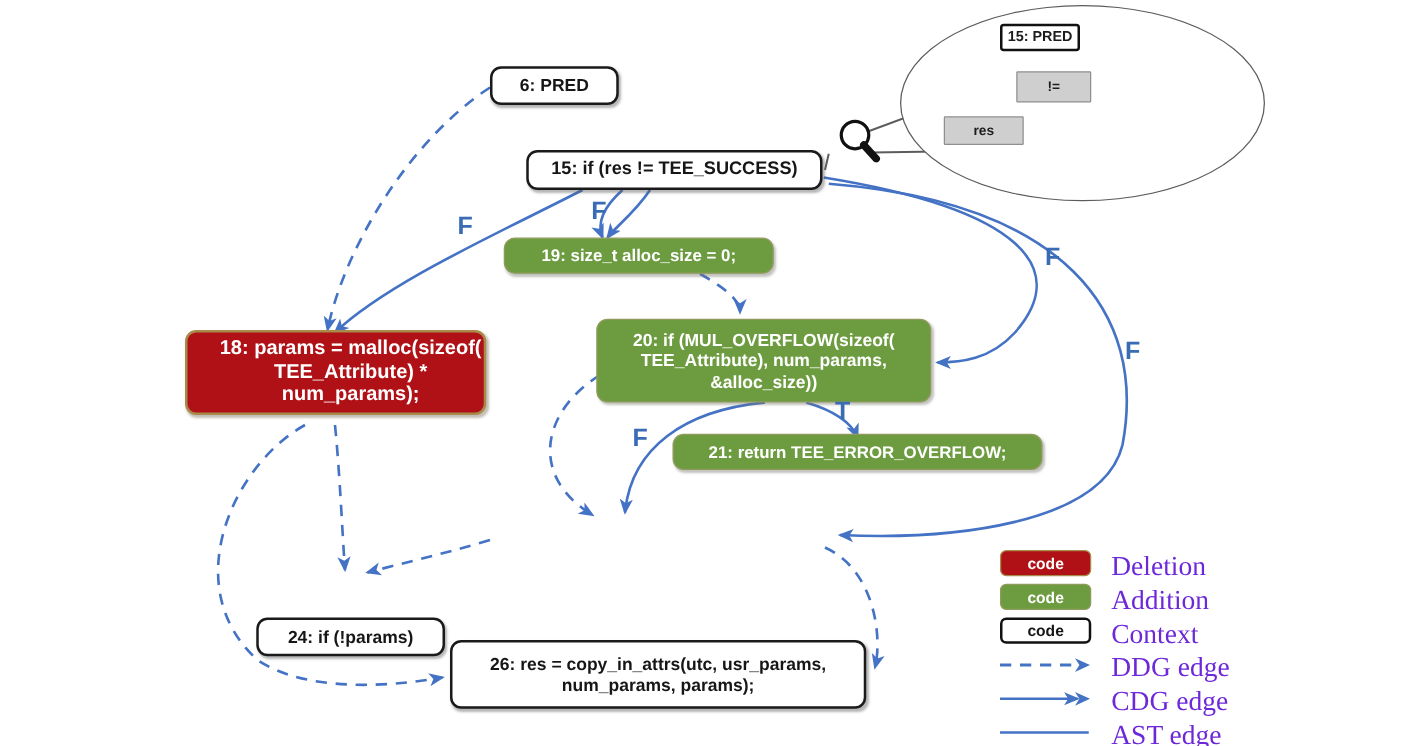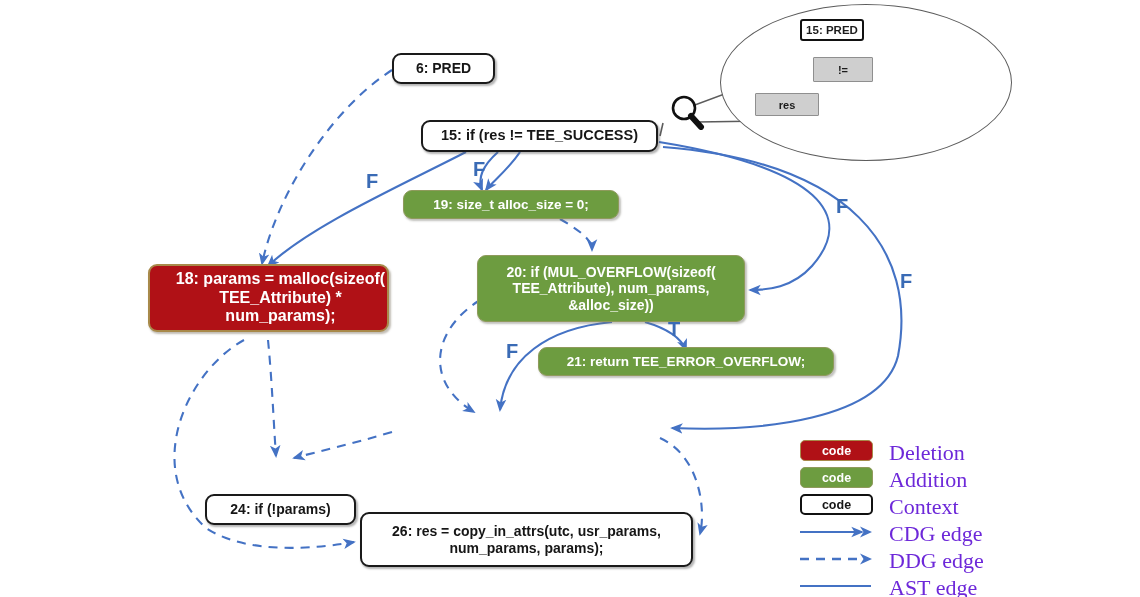--- a/index.html
+++ b/index.html
@@ -276,35 +276,35 @@
     </div>
 
     <div class="legend-row">
       <div class="legend-swatch context">code</div>
       <div class="legend-label">Context</div>
     </div>
 
     <div class="legend-row">
       <div class="legend-line">
         <svg width="73" height="21" viewBox="0 0 73 21" xmlns="http://www.w3.org/2000/svg">
+          <line x1="0" y1="11" x2="60" y2="11" stroke="#4472c4" stroke-width="2.4" stroke-dasharray="9 7"></line>
+          <path d="M 60 5.5 L 72 11 L 60 16.5 L 63.5 11 Z" fill="#4472c4"></path>
+        </svg>
+      </div>
+      <div class="legend-label">DDG edge</div>
+    </div>
+
+    <div class="legend-row">
+      <div class="legend-line">
+        <svg width="73" height="21" viewBox="0 0 73 21" xmlns="http://www.w3.org/2000/svg">
           <line x1="0" y1="11" x2="62" y2="11" stroke="#4472c4" stroke-width="2.1" marker-end="url(#arrow-cdg)"></line>
           <path d="M 60 5.5 L 72 11 L 60 16.5 L 63.5 11 Z" fill="#4472c4"></path>
         </svg>
       </div>
       <div class="legend-label">CDG edge</div>
-    </div>
-
-    <div class="legend-row">
-      <div class="legend-line">
-        <svg width="73" height="21" viewBox="0 0 73 21" xmlns="http://www.w3.org/2000/svg">
-          <line x1="0" y1="11" x2="60" y2="11" stroke="#4472c4" stroke-width="2.4" stroke-dasharray="9 7"></line>
-          <path d="M 60 5.5 L 72 11 L 60 16.5 L 63.5 11 Z" fill="#4472c4"></path>
-        </svg>
-      </div>
-      <div class="legend-label">DDG edge</div>
     </div>
 
     <div class="legend-row">
       <div class="legend-line">
         <svg width="73" height="21" viewBox="0 0 73 21" xmlns="http://www.w3.org/2000/svg">
           <line x1="0" y1="11" x2="71" y2="11" stroke="#4472c4" stroke-width="2.1"></line>
         </svg>
       </div>
       <div class="legend-label">AST edge</div>
     </div>

